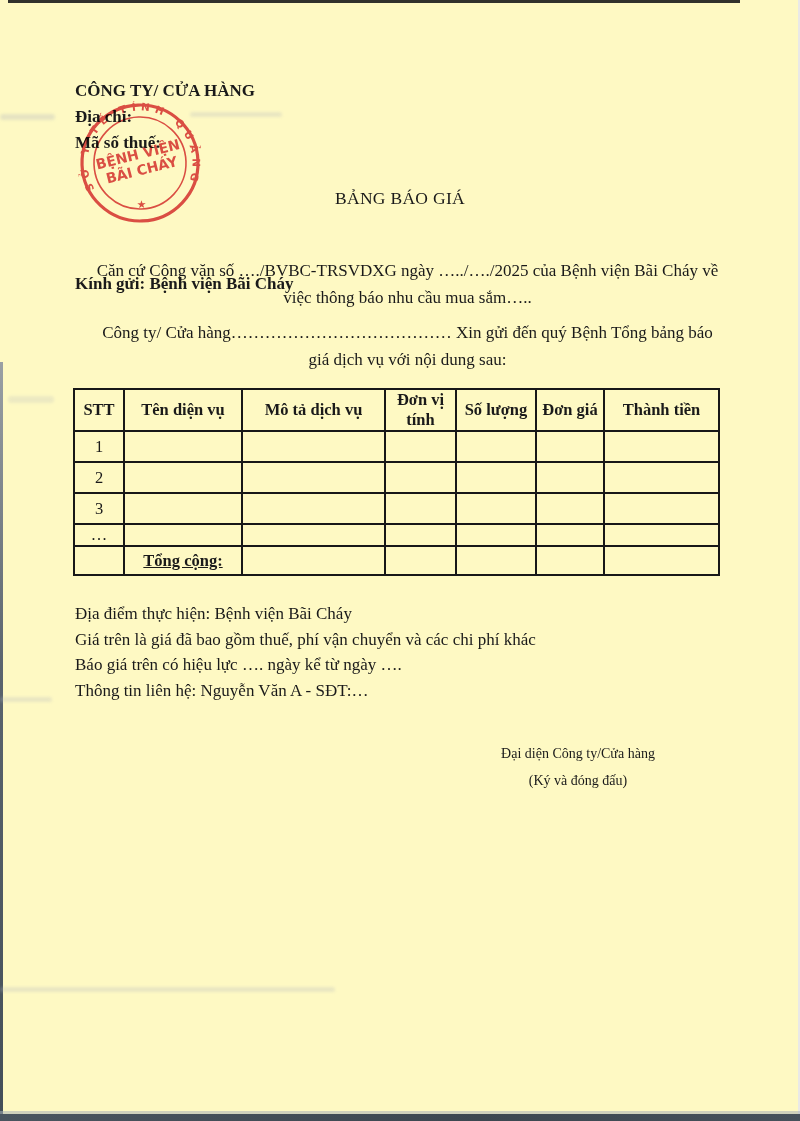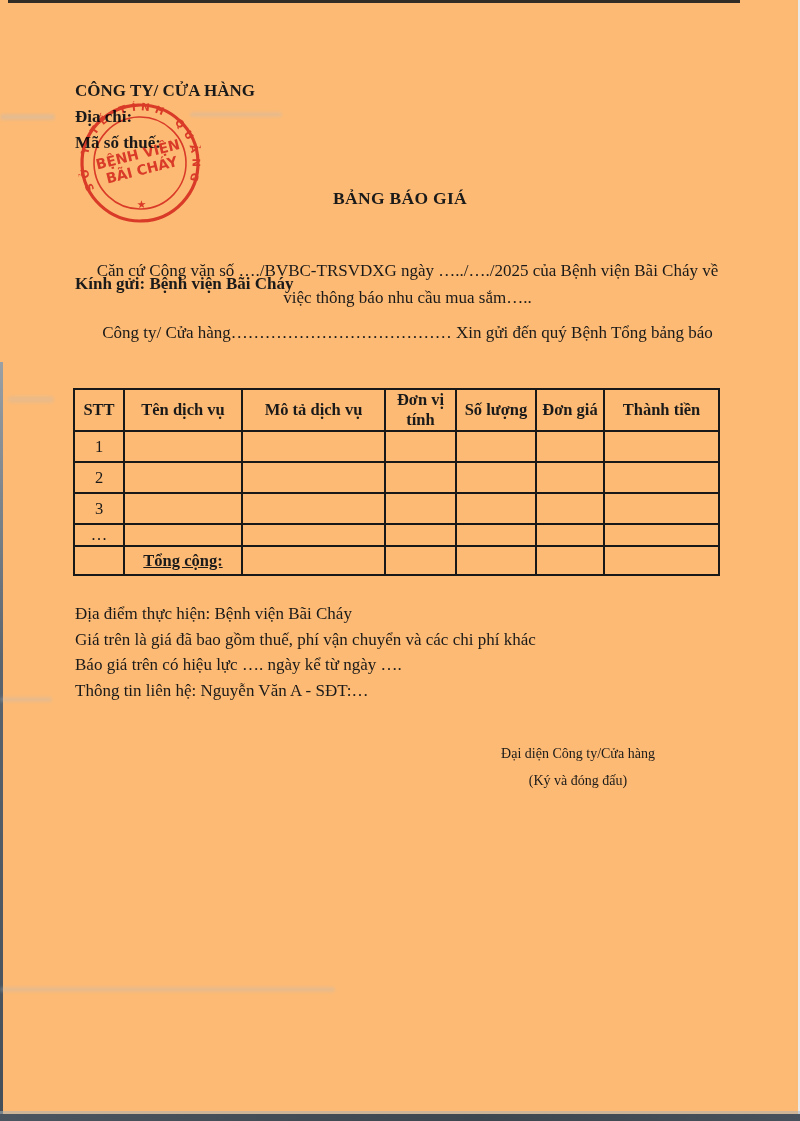--- a/index.html
+++ b/index.html
@@ -4,21 +4,21 @@
 <style>
   * { margin: 0; padding: 0; box-sizing: border-box; }
   html, body { width: 800px; height: 1121px; }
   body {
     font-family: "Liberation Serif", "DejaVu Serif", serif;
     color: #1a1a1a;
     background: #fdfdfc;
     position: relative;
     overflow: hidden;
   }
-  .paper { position: absolute; inset: 0; background: #fdba74; }
+  .paper { position: absolute; inset: 0; background: #fef9c3; }
 
   
   .art-top-line   { position:absolute; top:0; left:8px; width:732px; height:3px; background:#1f1f1f; opacity:.92; }
   .art-left-line  { position:absolute; top:362px; left:0; width:3px; height:759px;
                     background:linear-gradient(#9aa0a4, #5a646e 40%, #434e58); }
   .art-bottom-soft{ position:absolute; bottom:7px; left:0; width:100%; height:3px; background:#a8b0b6; opacity:.55; }
   .art-bottom     { position:absolute; bottom:0; left:0; width:100%; height:7px;
                     background:linear-gradient(90deg,#4a555f,#3c4750 60%,#46515b); }
   .art-right-line { position:absolute; top:0; right:0; width:2px; height:100%; background:#e9e9e7; }
   .smudge { position:absolute; background:#b9bcbe; opacity:.35; filter:blur(1.5px); border-radius:3px; }
@@ -31,21 +31,21 @@
   
   .letterhead { position:absolute; left:75px; top:78px; font-weight:bold; font-size:17px; line-height:26px; }
 
   
   .stamp { position:absolute; left:78px; top:101px; width:124px; height:124px;
            opacity:.88; mix-blend-mode:multiply; transform:rotate(-2deg); }
   .stamp svg { width:100%; height:100%; }
   .stamp text { font-family:"DejaVu Sans", "Liberation Sans", sans-serif; font-weight:bold; }
 
   .doc-title { position:absolute; left:0; top:188px; width:100%; text-align:center;
-               font-weight:bold; font-size:17.5px; letter-spacing:.3px; }
+               font-weight:normal; font-size:17.5px; letter-spacing:.3px; }
 
   .greeting { position:absolute; left:75px; top:229px; font-weight:bold; font-size:17px;margin-top:45px; }
 
   .para { position:absolute; left:75px; width:665px; font-size:17px; line-height:27px;text-align:center; }
   .para.p1 { top:257px; }
   .para.p2 { top:319px; }
 
   
   table.quote { position:absolute; left:73px; top:388px; width:645px;
                 border-collapse:collapse; table-layout:fixed; font-size:16.5px; }
@@ -105,36 +105,37 @@
   <div class="doc-title">BẢNG BÁO GIÁ</div>
 
   <div class="greeting">Kính gửi: Bệnh viện Bãi Cháy</div>
 
   <div class="para p1">
     <div>Căn cứ Công văn số  …./BVBC-TRSVDXG ngày …../…./2025 của Bệnh viện Bãi Cháy về</div>
     <div>việc thông báo nhu cầu mua sắm…..</div>
   </div>
   <div class="para p2">
     <div>Công ty/ Cửa hàng………………………………… Xin gửi đến quý Bệnh Tổng bảng báo</div>
+    <div>giá dịch vụ với nội dung sau:</div>
   </div>
 
   <table class="quote">
     <colgroup>
       <col style="width:50px">
         <col style="width:118px">
         <col style="width:143px">
       <col style="width:71px">
         <col style="width:80px">
         <col style="width:68px">
         <col style="width:115px">
     </colgroup>
     <thead>
       <tr>
         <th>STT</th>
-        <th>Tên dịch vụ</th>
+        <th>Tên diện vụ</th>
         <th>Mô tả dịch vụ</th>
         <th>Đơn vị tính</th>
         <th>Số lượng</th>
         <th>Đơn giá</th>
         <th>Thành tiền</th>
       </tr>
     </thead>
     <tbody>
       <tr class="r-body">
         <td>1</td>

